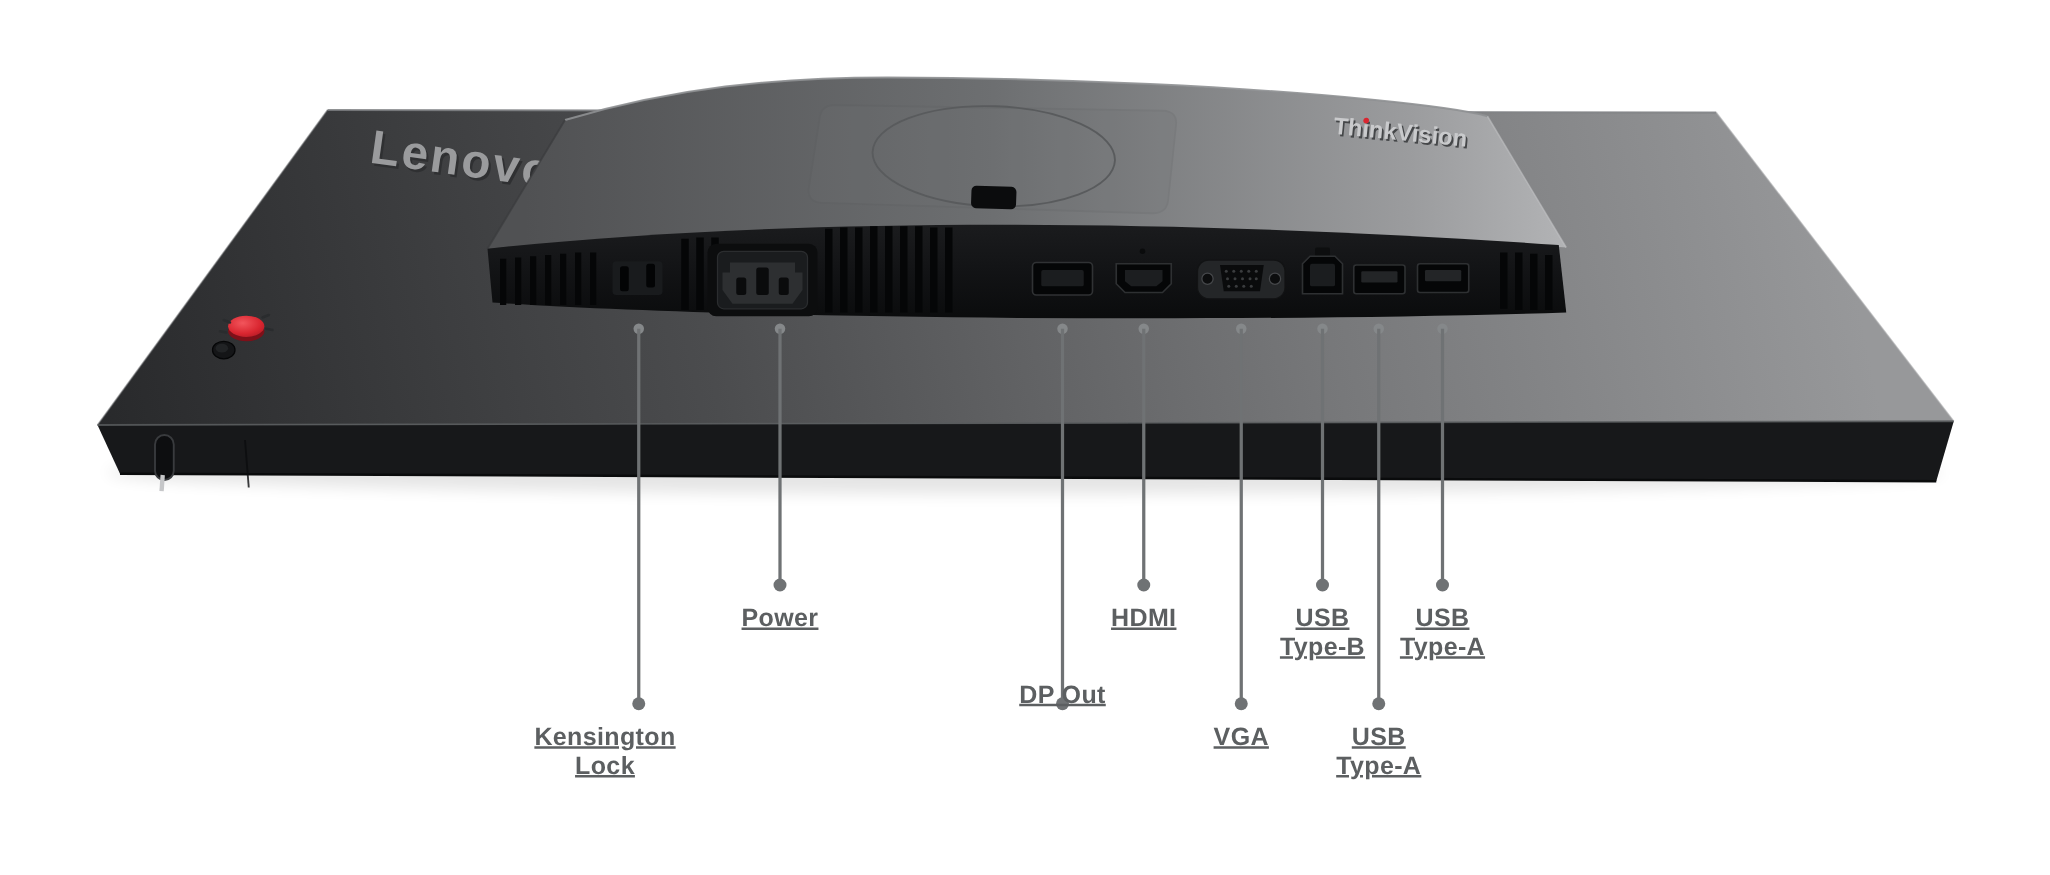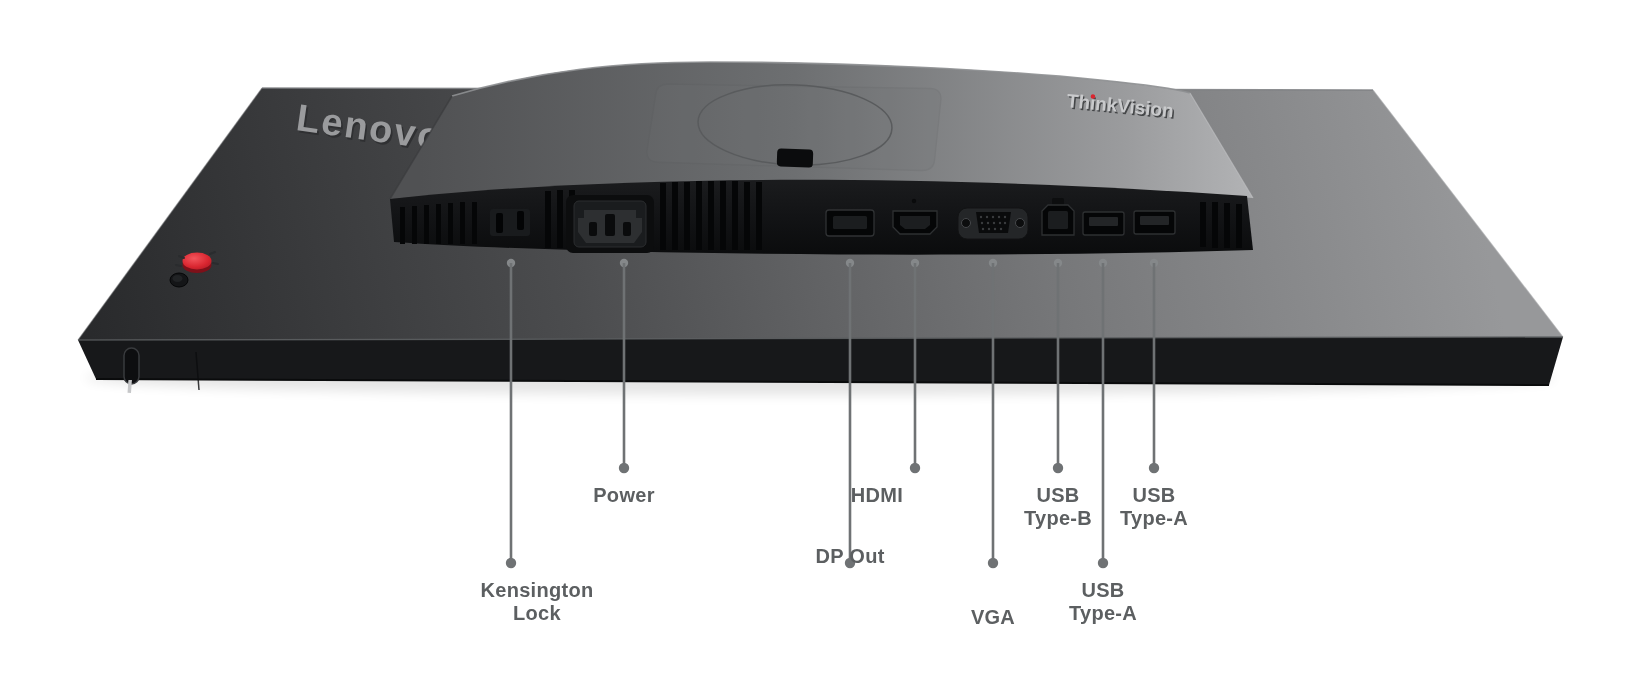--- a/index.html
+++ b/index.html
@@ -5,21 +5,21 @@
   html,body{margin:0;padding:0;}
   body{
     width:1640px;height:700px;position:relative;overflow:hidden;
     background:#ffffff;
     font-family:"Liberation Sans",sans-serif;
   }
   #scene{position:absolute;left:0;top:0;}
   .callout-label{
     position:absolute;width:190px;margin-left:-95px;text-align:center;
     font-weight:bold;font-size:20px;line-height:23px;color:#5c5f61;
-    letter-spacing:.3px;pointer-events:none;
+    letter-spacing:.3px;pointer-events:none;text-decoration:underline;
   }
   .callout-label span{display:block;}
 </style>
 </head>
 <body>
 
 <svg id="scene" width="1640" height="700" viewBox="0 0 1640 700">
   <defs>
     <linearGradient id="slabGrad" x1="78" y1="340" x2="1450" y2="60" gradientUnits="userSpaceOnUse">
       <stop offset="0" stop-color="#28292b"></stop>
@@ -222,37 +222,37 @@
       <circle cx="1103" cy="563" r="5.2" fill="#6f7274" stroke="none"></circle>
     </g>
     <g>
       <circle cx="1154" cy="263" r="4.2" fill="#85888a" stroke="none"></circle>
       <line x1="1154" y1="263" x2="1154" y2="468"></line>
       <circle cx="1154" cy="468" r="5.2" fill="#6f7274" stroke="none"></circle>
     </g>
   </g>
 </svg>
 
-<div class="callout-label" style="left:537px;top:579px">
+<div class="callout-label" style="left:484px;top:579px">
   <span>Kensington</span>
   <span>Lock</span>
 </div>
 <div class="callout-label" style="left:624px;top:484px">
   <span>Power</span>
   <span></span>
 </div>
 <div class="callout-label" style="left:850px;top:545px">
   <span>DP Out</span>
   <span></span>
 </div>
-<div class="callout-label" style="left:877px;top:484px">
+<div class="callout-label" style="left:915px;top:484px">
   <span>HDMI</span>
   <span></span>
 </div>
-<div class="callout-label" style="left:993px;top:606px">
+<div class="callout-label" style="left:993px;top:579px">
   <span>VGA</span>
   <span></span>
 </div>
 <div class="callout-label" style="left:1058px;top:484px">
   <span>USB</span>
   <span>Type-B</span>
 </div>
 <div class="callout-label" style="left:1103px;top:579px">
   <span>USB</span>
   <span>Type-A</span>

